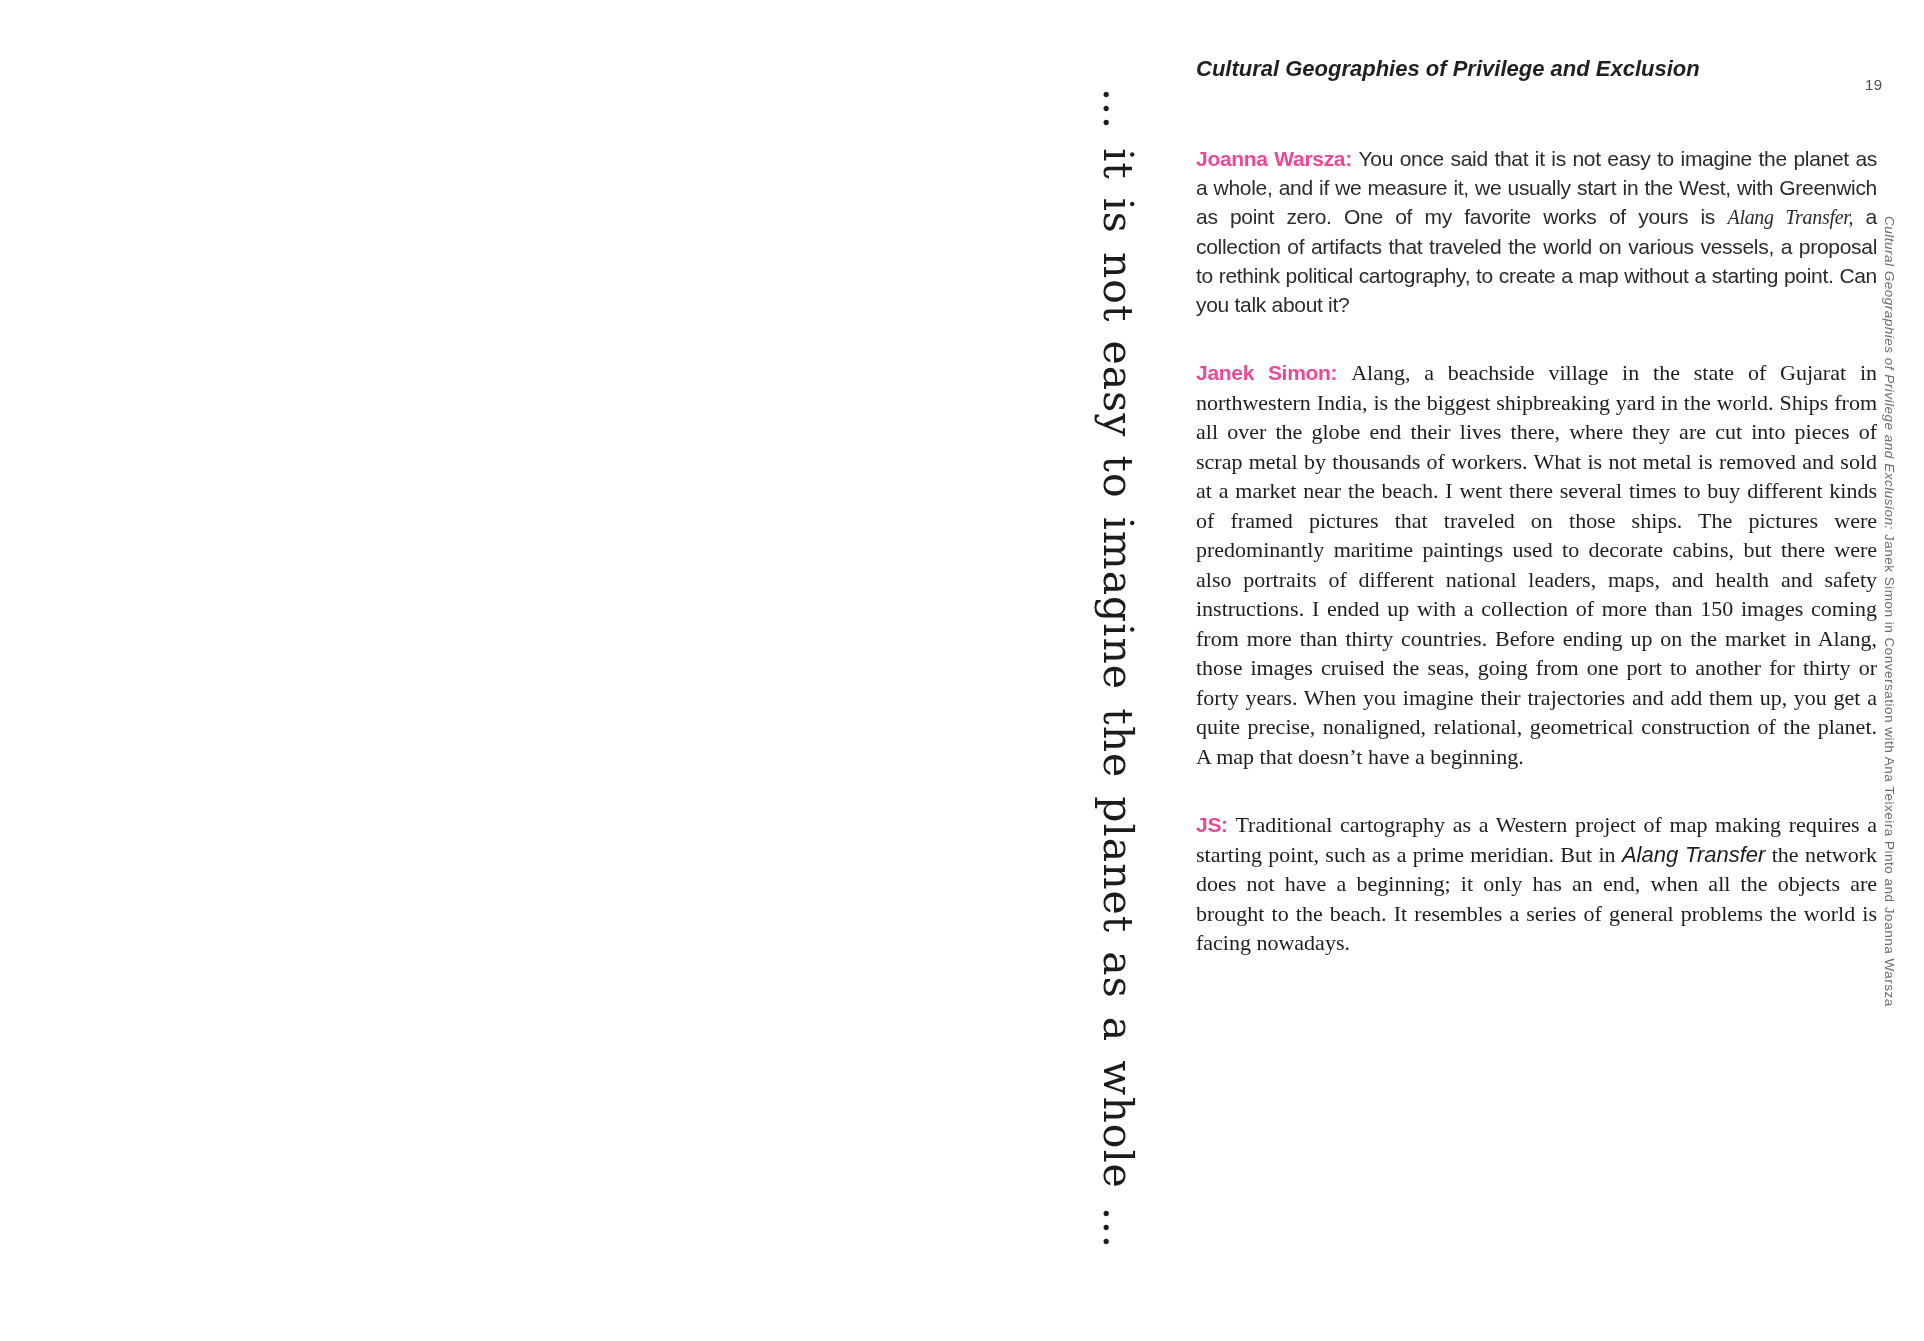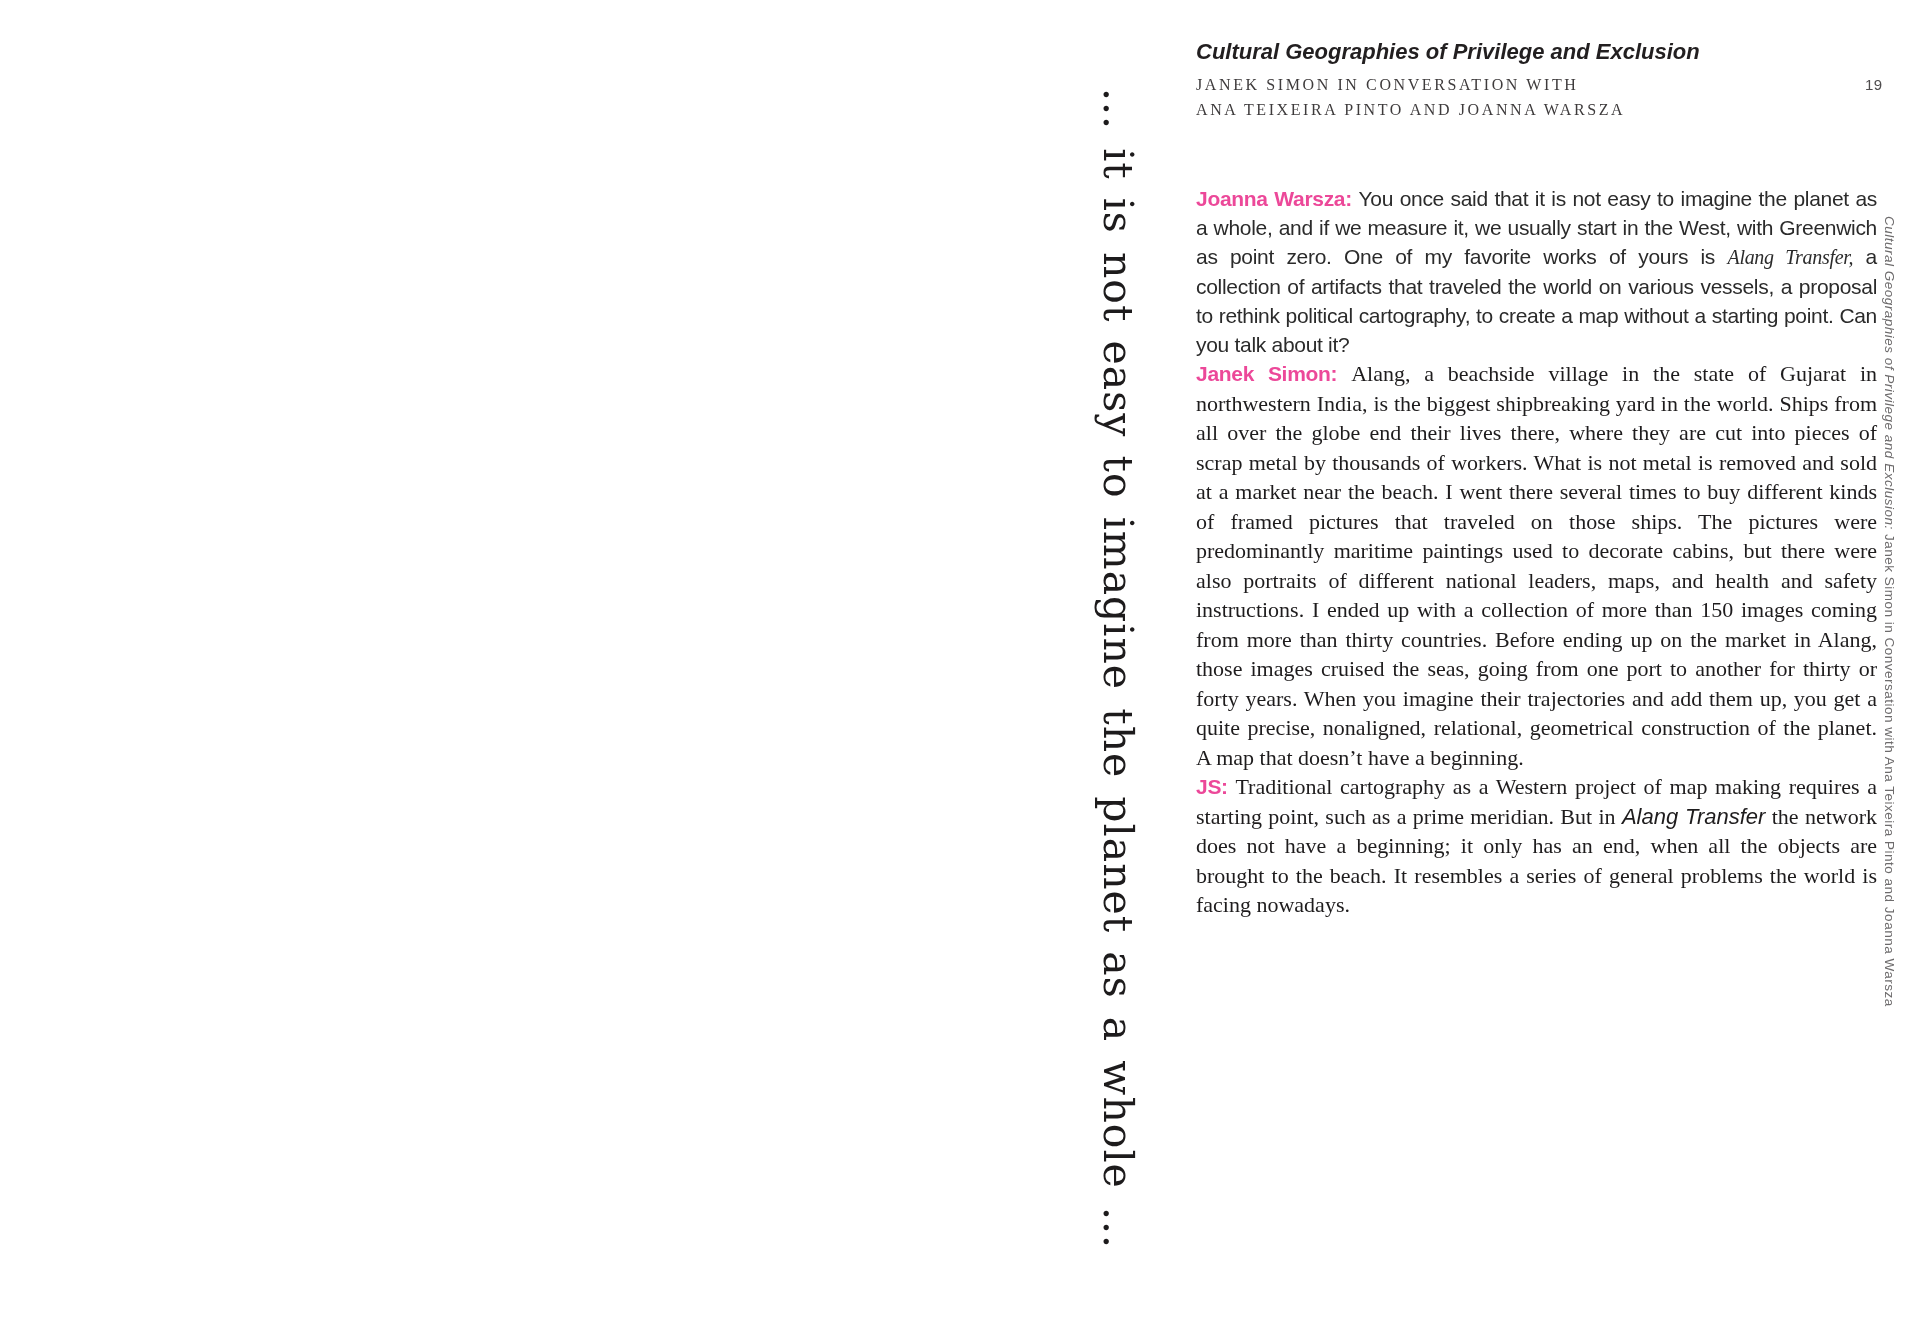--- a/index.html
+++ b/index.html
@@ -24,21 +24,21 @@
     font-family: "DejaVu Serif", "Liberation Serif", serif;
     font-size: 41px;
     letter-spacing: 1px;
     word-spacing: 4px;
     color: #1d1b1c;
     white-space: nowrap;
     line-height: 92px;
   }
 
   
-  .main-col { position: absolute; left: 1196px; top: 39px; width: 681px; }
+  .main-col { position: absolute; left: 1196px; top: 56px; width: 681px; }
 
   .title {
     font-family: "Liberation Sans", sans-serif;
     font-style: italic;
     font-weight: bold;
     font-size: 22px;
     letter-spacing: 0px;
     color: #221f20;
     line-height: 26px;
   }
@@ -52,21 +52,21 @@
     text-transform: uppercase;
   }
   .subtitle .sub-line { display: block; }
 
   .dialogue { margin-top: 62px; }
 
   .para {
     text-align: justify;
     hyphens: manual;
   }
-  .para + .para { }
+  .para + .para { margin-top: 39px; }
 
   .para.sans {
     font-family: "Liberation Sans", sans-serif;
     font-size: 21px;
     line-height: 29px;
     letter-spacing: -0.3px;
     color: #2b2b2b;
   }
   .para.serif {
     font-family: "Liberation Serif", serif;
@@ -121,24 +121,20 @@
 <body>
 
 <div class="spread">
 
   <div class="left-page"></div>
 
   <div class="vertical-quote">... it is not easy to imagine the planet as a whole ...</div>
 
   <div class="main-col">
     <h1 class="title">Cultural Geographies of Privilege and Exclusion</h1>
-    <div class="subtitle">
-      <span class="sub-line">Janek Simon in Conversation with</span>
-      <span class="sub-line">Ana Teixeira Pinto and Joanna Warsza</span>
-    </div>
 
     <div class="dialogue" id="dialogue">
         <p class="para sans"><span class="speaker">Joanna Warsza: </span><span>You once said that it is not easy to imagine the planet as a whole, and if we measure it, we usually start in the West, with Greenwich as point zero. One of my favorite works of yours is </span><span class="it-serif">Alang Transfer,</span><span> a collection of artifacts that traveled the world on various vessels, a proposal to rethink political cartography, to create a map without a starting point. Can you talk about it?</span></p>
         <p class="para serif"><span class="speaker">Janek Simon: </span><span>Alang, a beachside village in the state of Gujarat in northwestern India, is the biggest shipbreaking yard in the world. Ships from all over the globe end their lives there, where they are cut into pieces of scrap metal by thousands of workers. What is not metal is removed and sold at a market near the beach. I went there several times to buy different kinds of framed pictures that traveled on those ships. The pictures were predominantly maritime paintings used to decorate cabins, but there were also portraits of different national leaders, maps, and health and safety instructions. I ended up with a collection of more than 150 images coming from more than thirty countries. Before ending up on the market in Alang, those images cruised the seas, going from one port to another for thirty or forty years. When you imagine their trajectories and add them up, you get a quite precise, nonaligned, relational, geometrical construction of the planet. A map that doesn’t have a beginning.</span></p>
         <p class="para serif"><span class="speaker">JS: </span><span>Traditional cartography as a Western project of map making requires a starting point, such as a prime meridian. But in </span><span class="it-sans">Alang Transfer</span><span> the network does not have a beginning; it only has an end, when all the objects are brought to the beach. It resembles a series of general problems the world is facing nowadays.</span></p>
       </div>
   </div>
 
   <div class="page-number">19</div>
 

